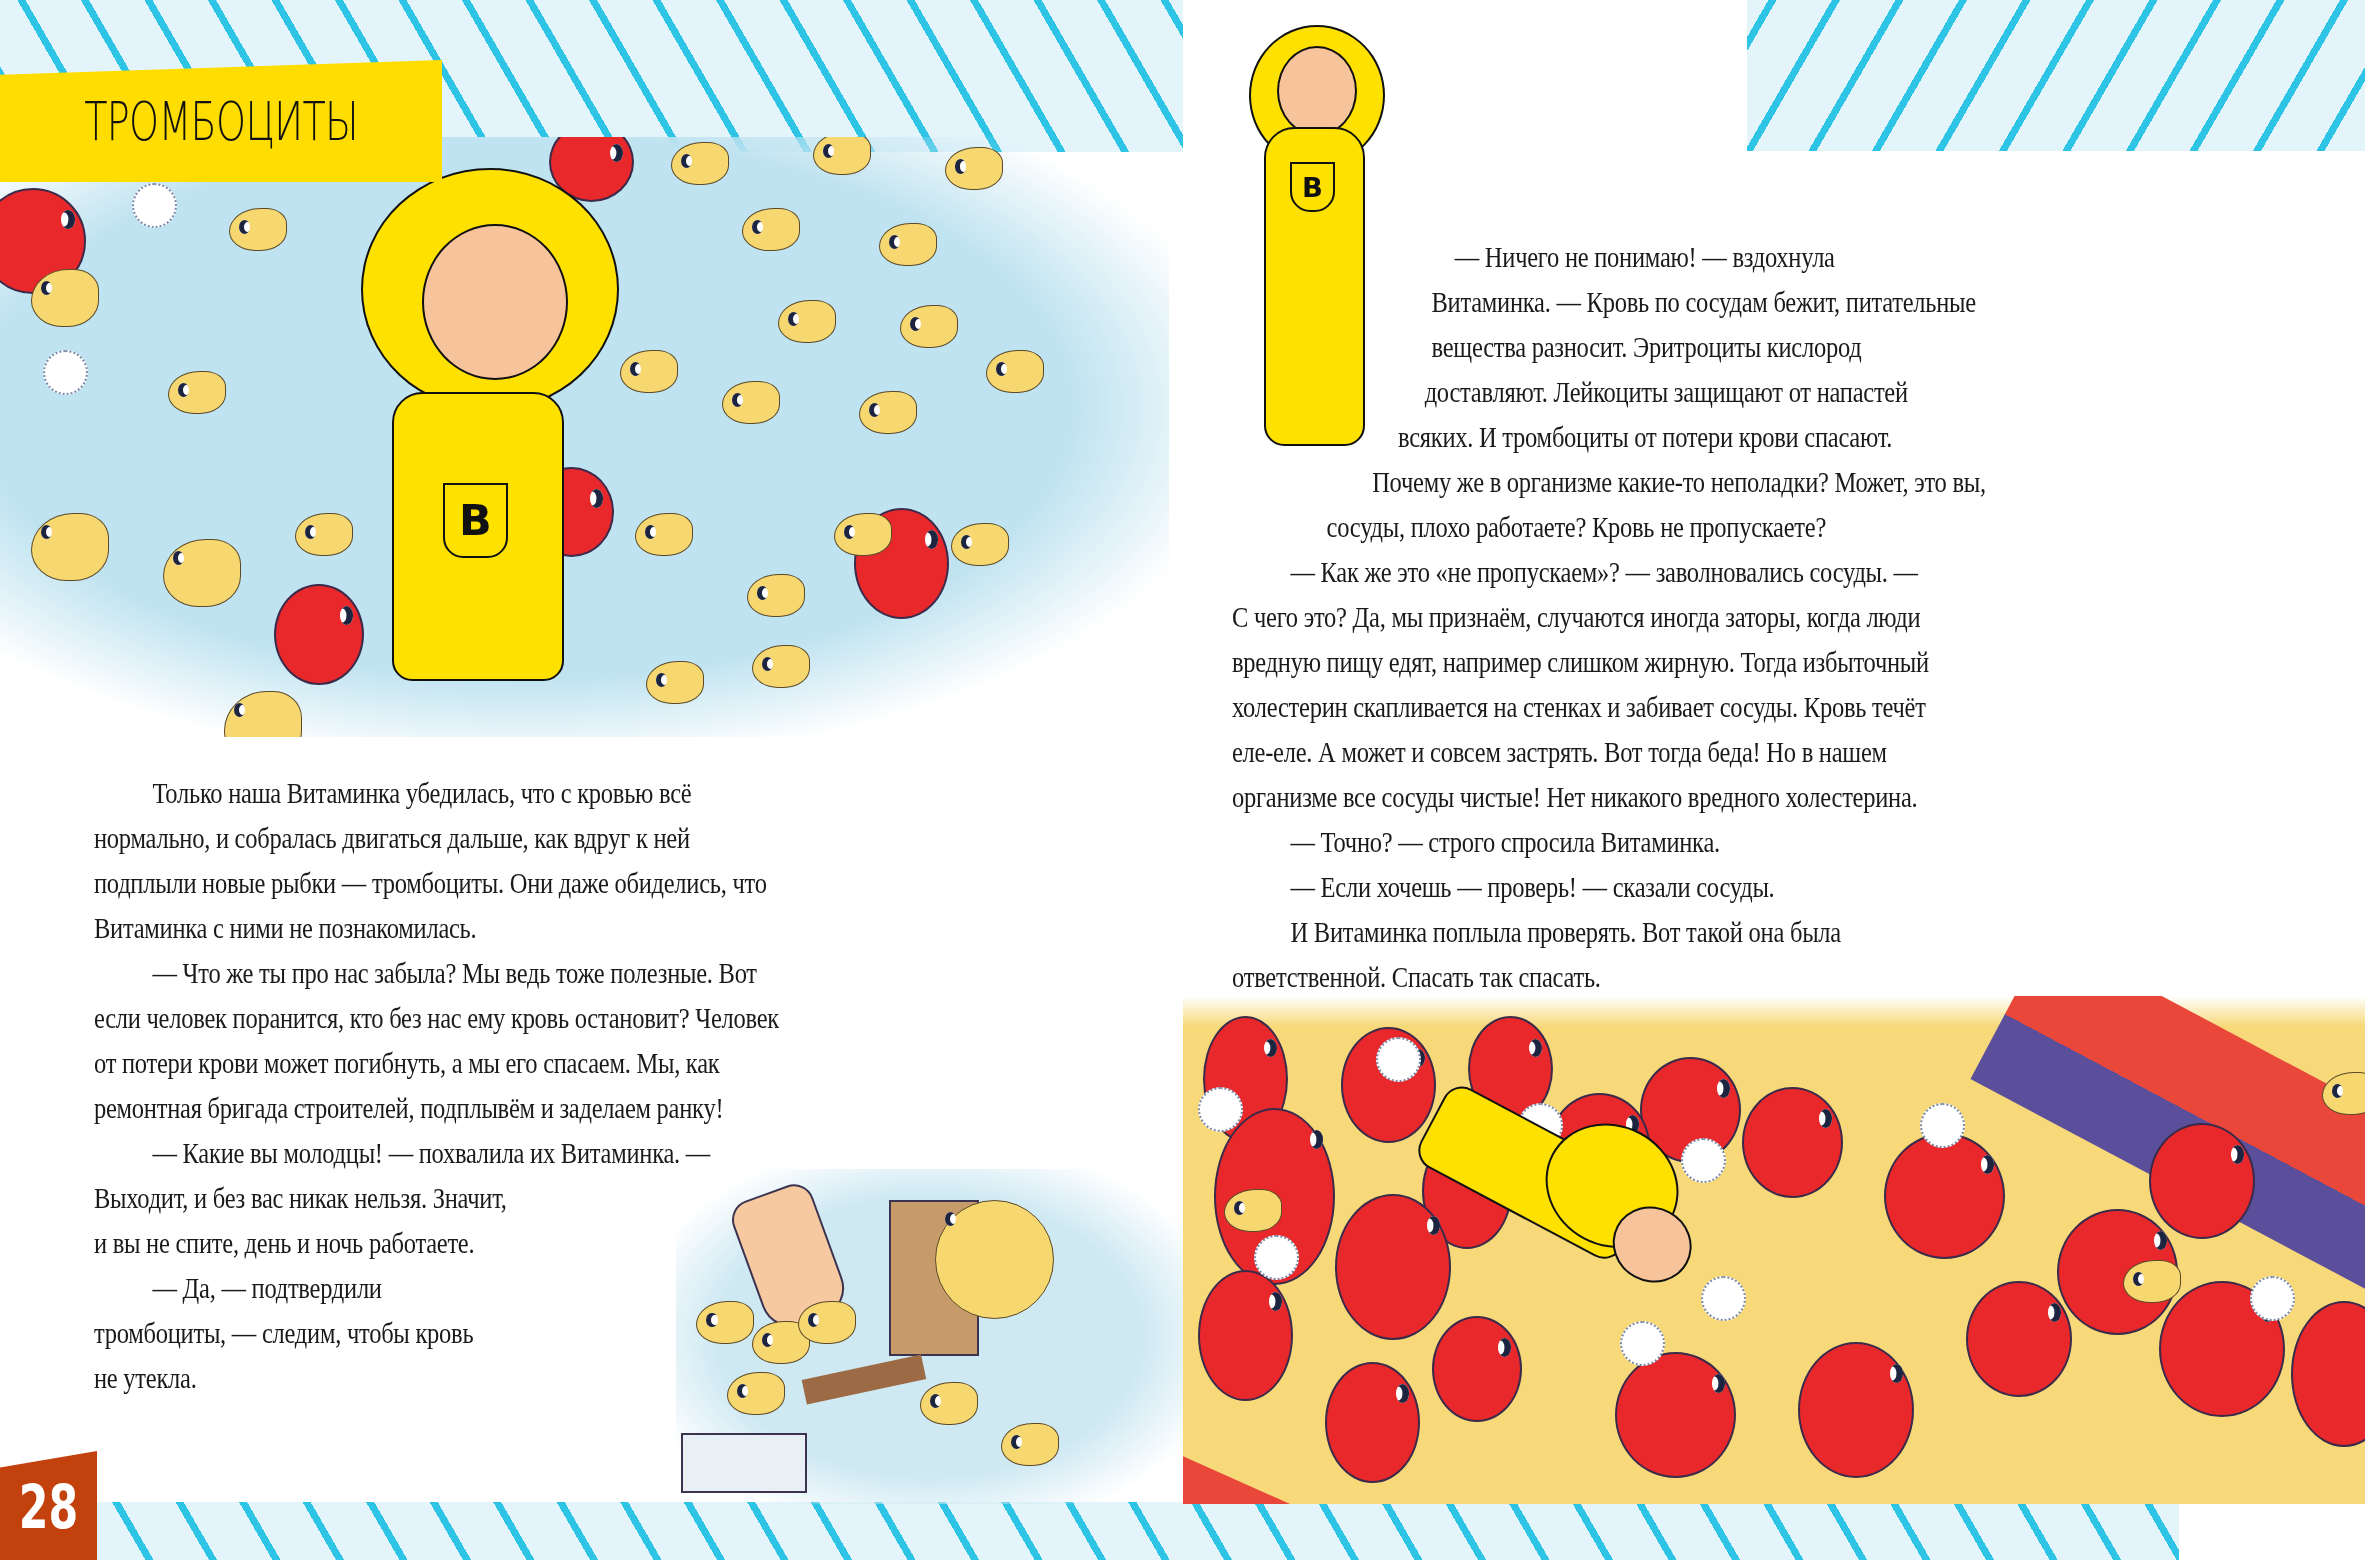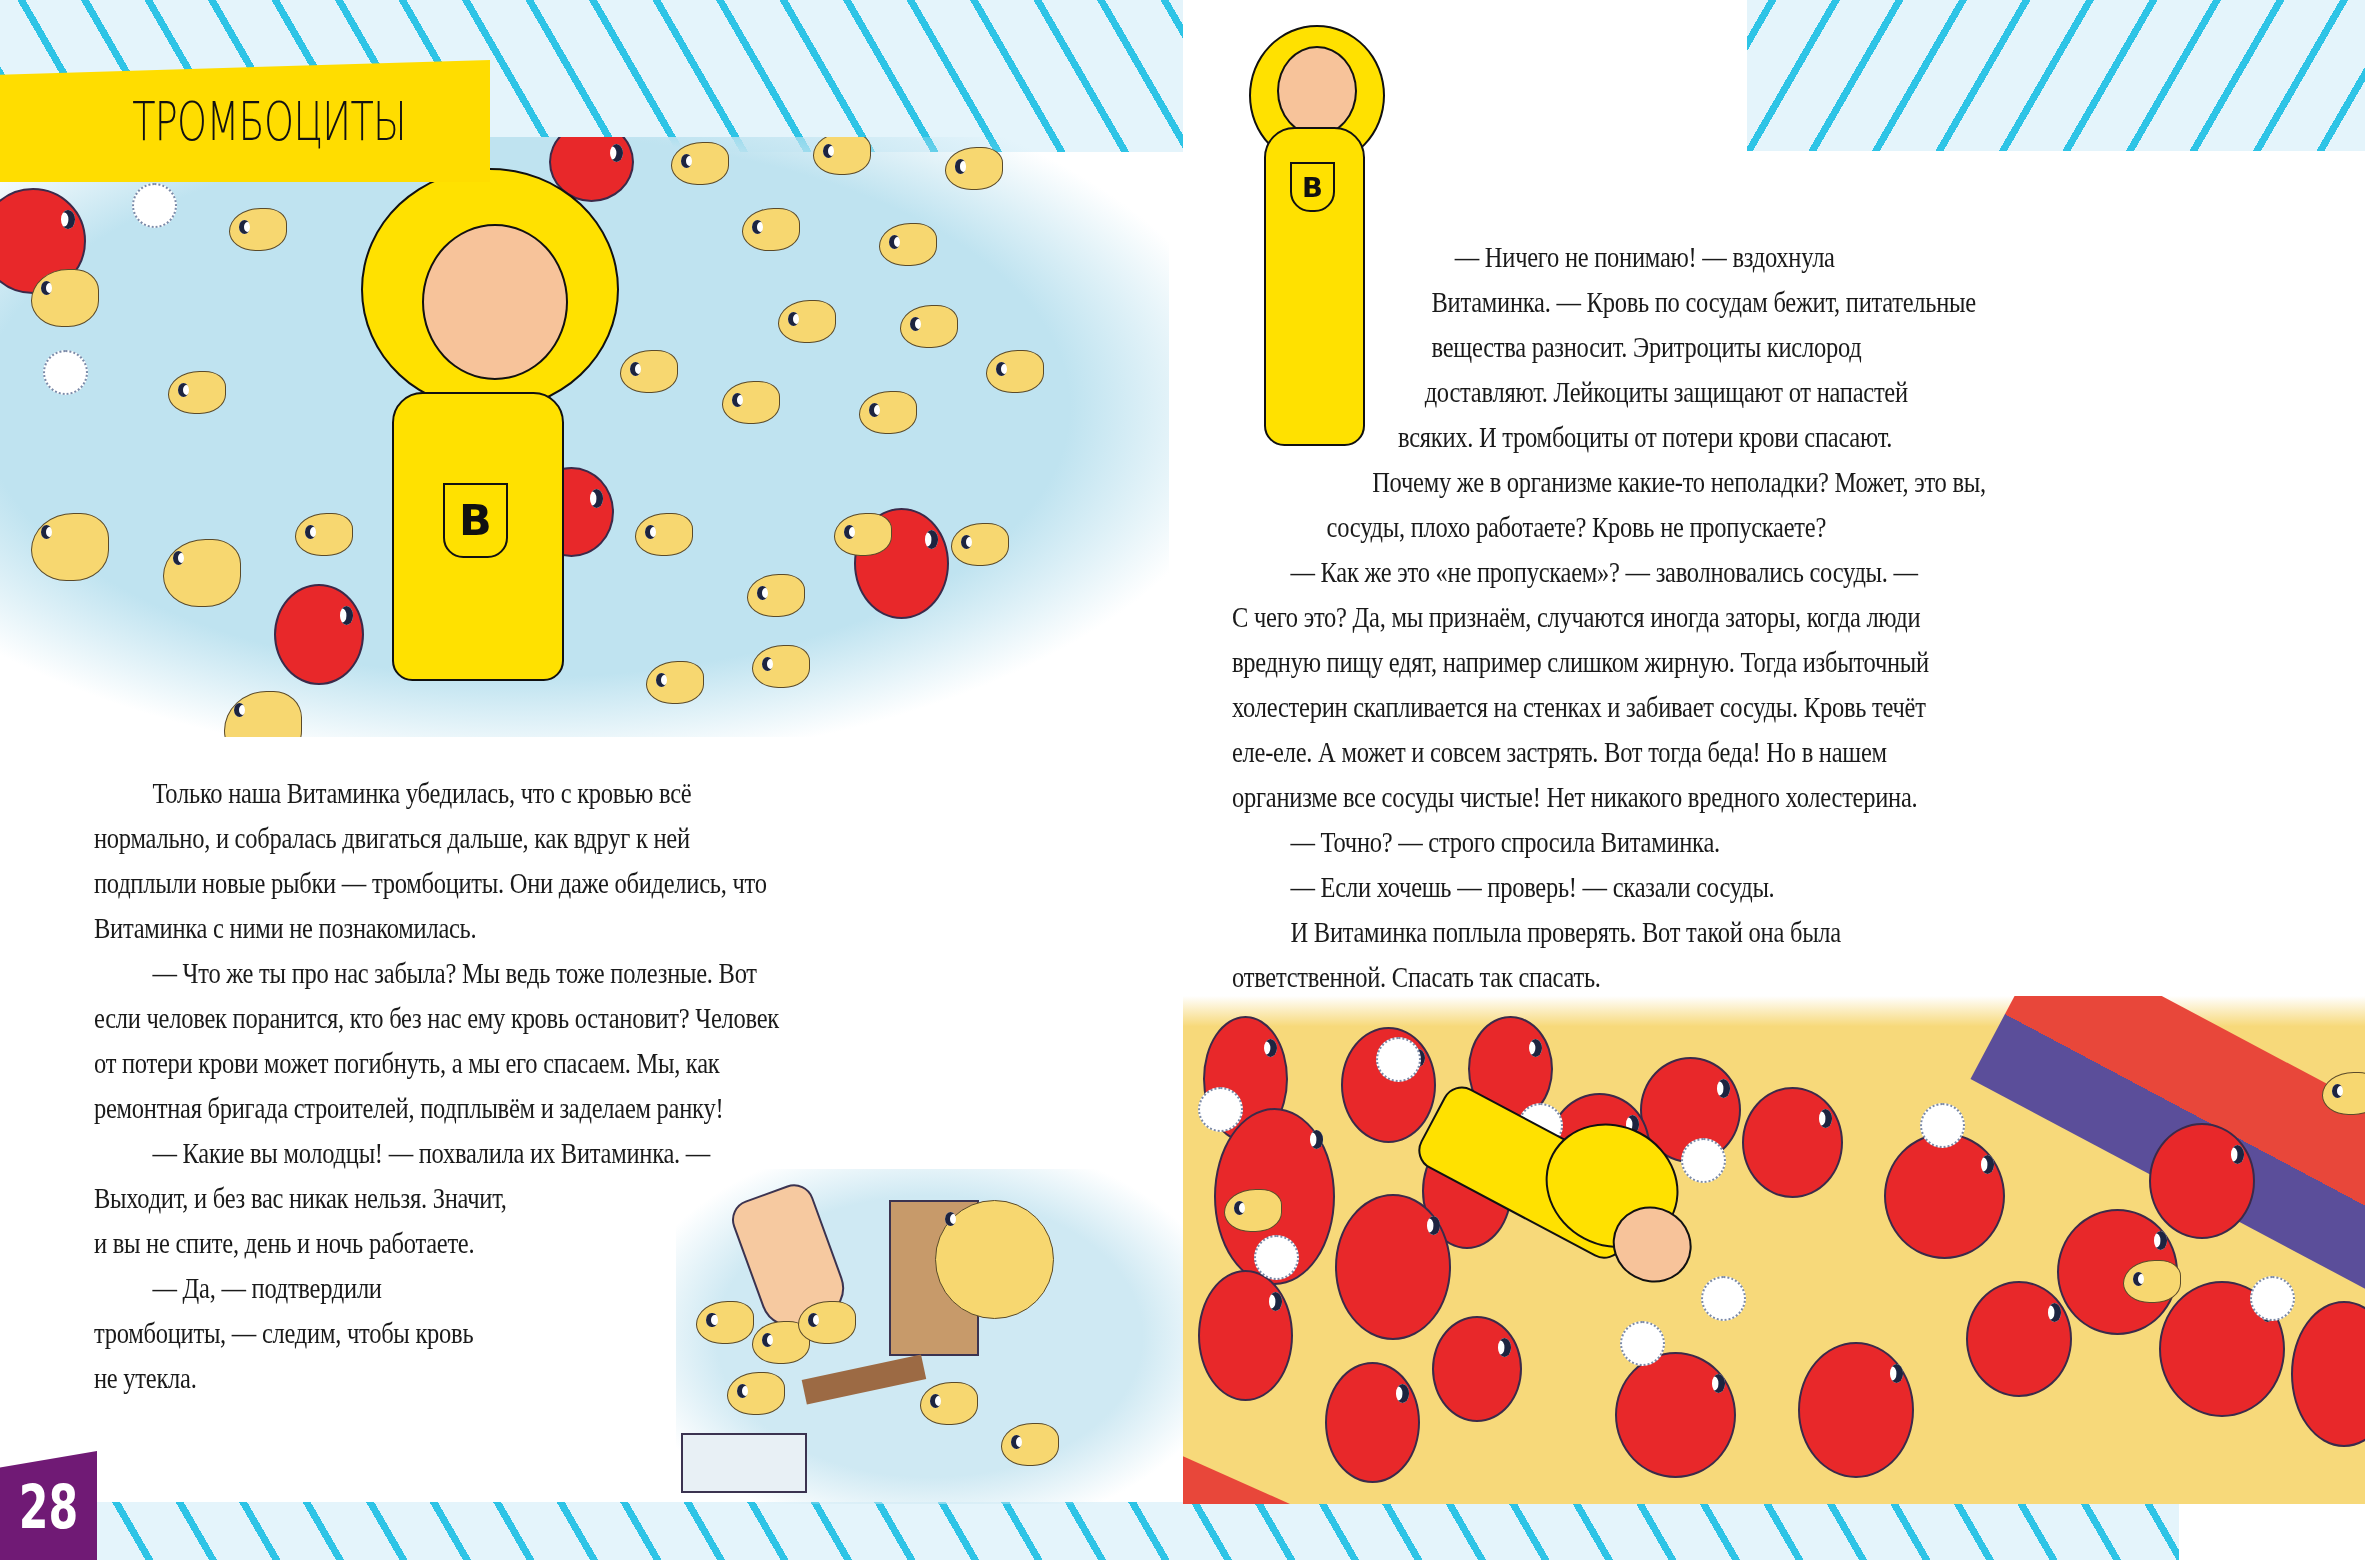--- a/index.html
+++ b/index.html
@@ -15,29 +15,29 @@
     background-image:repeating-linear-gradient(60deg, transparent 0 36px, #2ec4e6 36px 43px, transparent 43px 55px);
   }
   .stripes.rev {
     background-image:repeating-linear-gradient(-60deg, transparent 0 36px, #2ec4e6 36px 43px, transparent 43px 55px);
   }
 
   .banner { position:absolute; display:flex; align-items:center; justify-content:center;
             font-family:"DejaVu Sans","Liberation Sans",sans-serif; font-weight:300;
             font-size:49px; letter-spacing:-1px; transform:scaleX(0.78); }
   #title-left { left:0; top:60px; width:442px; height:122px; background:#ffdd00; color:#111;
-                clip-path:polygon(0 12%,100% 0,100% 100%,0 100%); transform:none;padding-left:48px; }
+                clip-path:polygon(0 12%,100% 0,100% 100%,0 100%); transform:none; }
   #title-left span { display:inline-block; transform:scaleX(0.72); font-size:53px; }
   #title-right { left:1855px; top:52px; width:510px; height:126px; background:#f05c5c; color:#fff;
                  clip-path:polygon(0 0,100% 6%,100% 100%,0 94%); transform:none; justify-content:flex-start; }
   #title-right span { display:inline-block; transform:scaleX(0.72); transform-origin:left center; font-size:53px; margin-left:79px; }
 
   .pagenum { position:absolute; font-family:"DejaVu Sans","Liberation Sans",sans-serif; font-weight:bold;
              color:#fff; font-size:61px; display:flex; align-items:center; justify-content:center; }
-  #pnum-left { left:0; top:1451px; width:45px; height:110px; background:#701a75;
+  #pnum-left { left:0; top:1451px; width:45px; height:110px; background:#c2410c;
                clip-path:polygon(0 15%,100% 0,100% 100%,0 100%); width:42px; }
   #pnum-left span, #pnum-right span { display:inline-block; transform:scaleX(0.7); }
   #pnum-right { left:2165px; top:1464px; width:200px; height:97px; background:#f05c5c;
                 clip-path:polygon(0 15%,100% 0,100% 100%,4% 100%); }
 
   .text { position:absolute; font-size:28.5px; line-height:45px; white-space:nowrap;
           letter-spacing:-0.3px; }
   .text .ln { display:block; height:45px; transform:scaleX(0.86); transform-origin:left center; }
 
   

